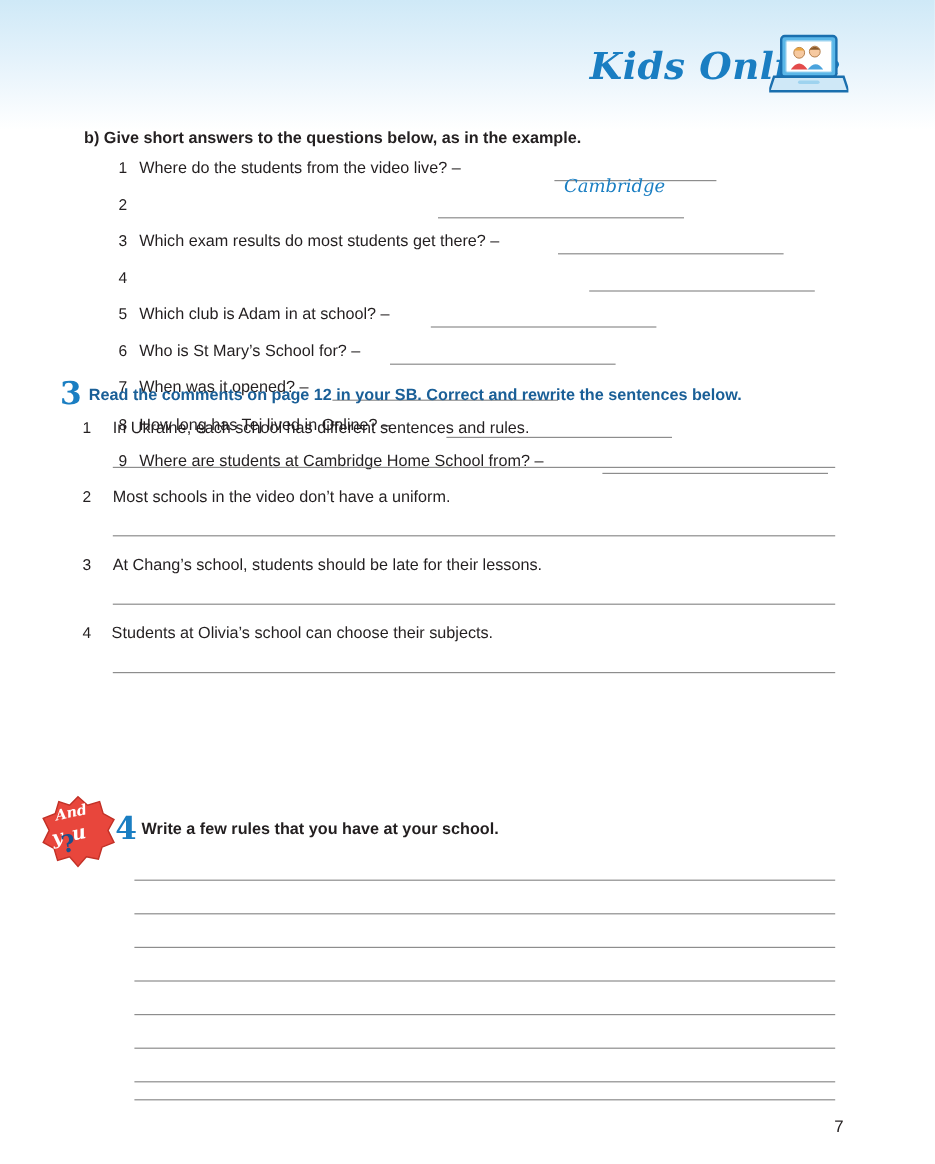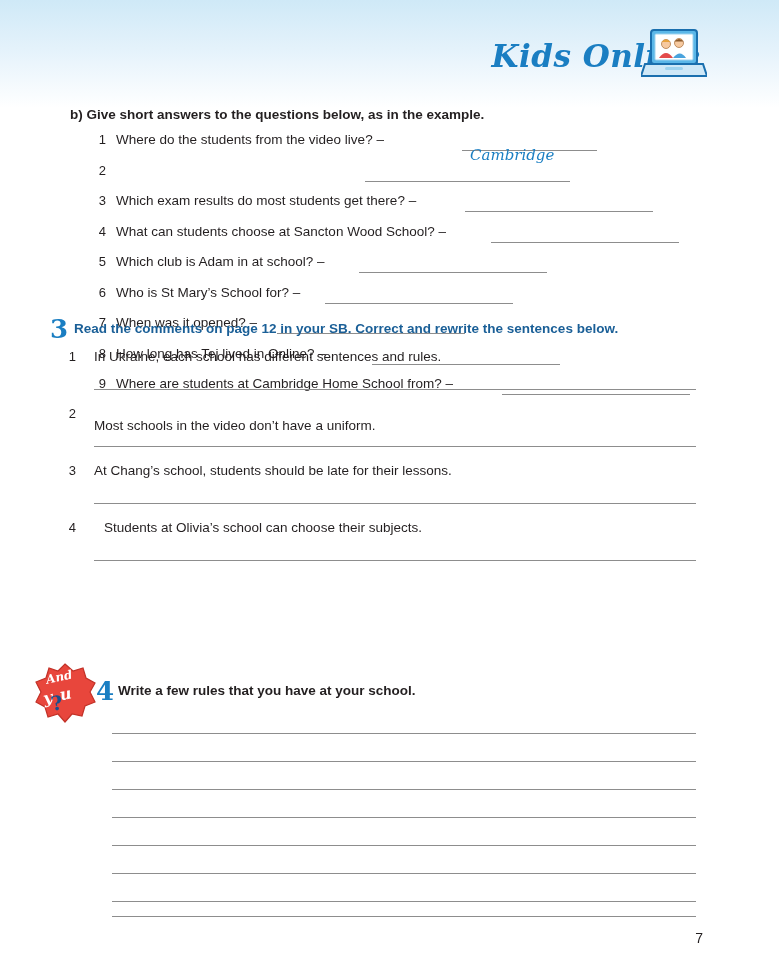--- a/index.html
+++ b/index.html
@@ -252,21 +252,20 @@
       </div>
 
       <div class="qrow">
         <span class="qnum">3</span>
         <span class="qtext">Which exam results do most students get there? –</span>
         <span class="ansline" style="left:395px; width:188px;"></span>
       </div>
 
       <div class="qrow">
         <span class="qnum">4</span>
-        <span class="qtext">What can students choose at Sancton Wood School? –</span>
         <span class="ansline" style="left:421px; width:188px;"></span>
       </div>
 
       <div class="qrow">
         <span class="qnum">5</span>
         <span class="qtext">Which club is Adam in at school? –</span>
         <span class="ansline" style="left:289px; width:188px;"></span>
       </div>
 
       <div class="qrow">
@@ -301,33 +300,33 @@
     <div class="exhead" style="top:3px; left:74px;">Read the comments on page 12 in your SB. Correct and rewrite the sentences below.</div>
 
     <div class="s-row">
       <span class="s-num" style="top:31px; left:62px;">1</span>
       <span class="s-text" style="top:31px; left:94px;">In Ukraine, each school has different sentences and rules.</span>
       <span class="writeline" style="top:70px; left:94px; width:602px;"></span>
     </div>
 
     <div class="s-row">
       <span class="s-num" style="top:88px; left:62px;">2</span>
-      <span class="s-text" style="top:100px; left:94px;">Most schools in the video don’t have a uniform.</span>
+      <span class="s-text" style="top:88px; left:94px;">Most schools in the video don’t have a uniform.</span>
       <span class="writeline" style="top:127px; left:94px; width:602px;"></span>
     </div>
 
     <div class="s-row">
       <span class="s-num" style="top:145px; left:62px;">3</span>
       <span class="s-text" style="top:145px; left:94px;">At Chang’s school, students should be late for their lessons.</span>
       <span class="writeline" style="top:184px; left:94px; width:602px;"></span>
     </div>
 
     <div class="s-row">
       <span class="s-num" style="top:202px; left:62px;">4</span>
-      <span class="s-text" style="top:202px; left:104px;">Students at Olivia’s school can choose their subjects.</span>
+      <span class="s-text" style="top:202px; left:93px;">Students at Olivia’s school can choose their subjects.</span>
       <span class="writeline" style="top:241px; left:94px; width:602px;"></span>
     </div>
   </div>
 
   <div class="badge">
     <svg width="66" height="66" viewBox="0 0 66 66" style="position:absolute;top:0;left:0;">
       <path d="M33 2 L41 9 L51 6 L54 16 L63 21 L58 30 L63 40 L53 44 L50 54 L40 52 L33 60 L26 52 L16 55 L13 45 L4 40 L9 30 L4 20 L14 16 L17 6 L26 9 Z" fill="#e8463c" stroke="#c23127" stroke-width="1.2"></path>
     </svg>
     <span class="badge-text-and">And</span>
     <span class="badge-text-you">y u</span>

